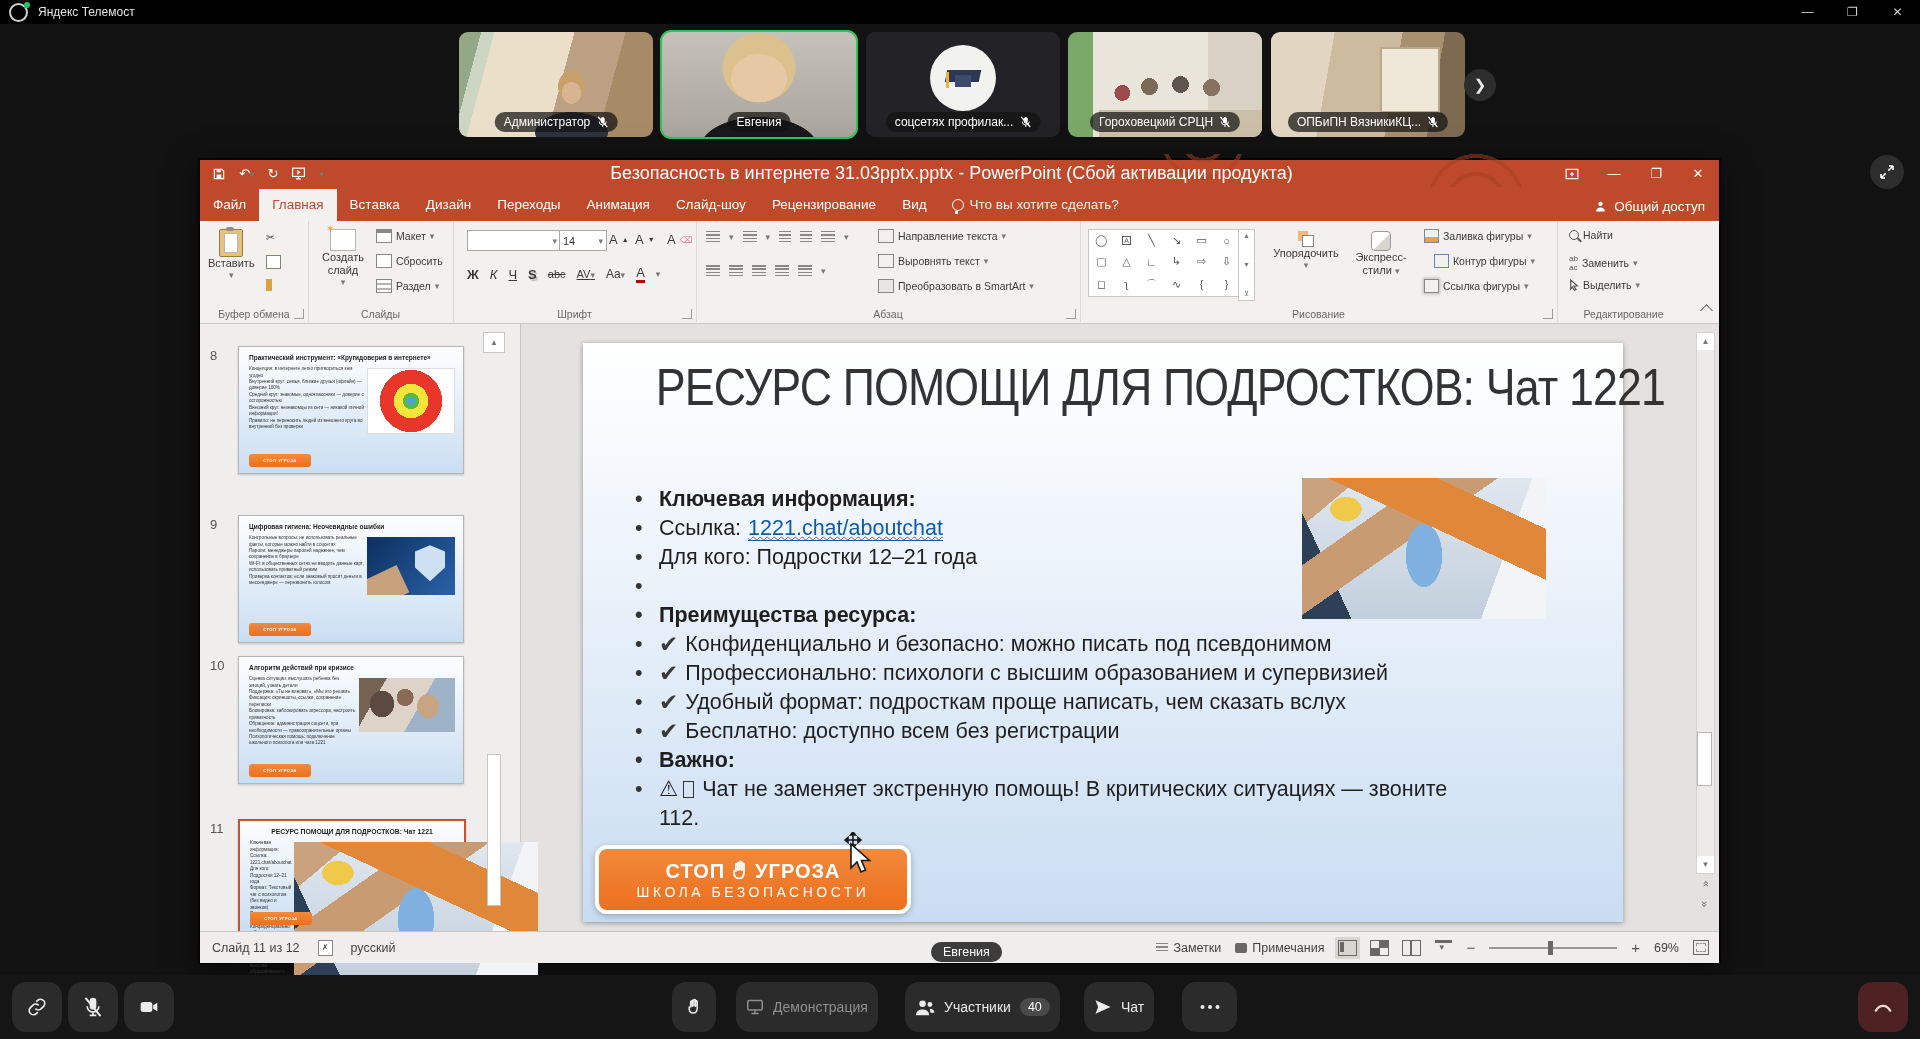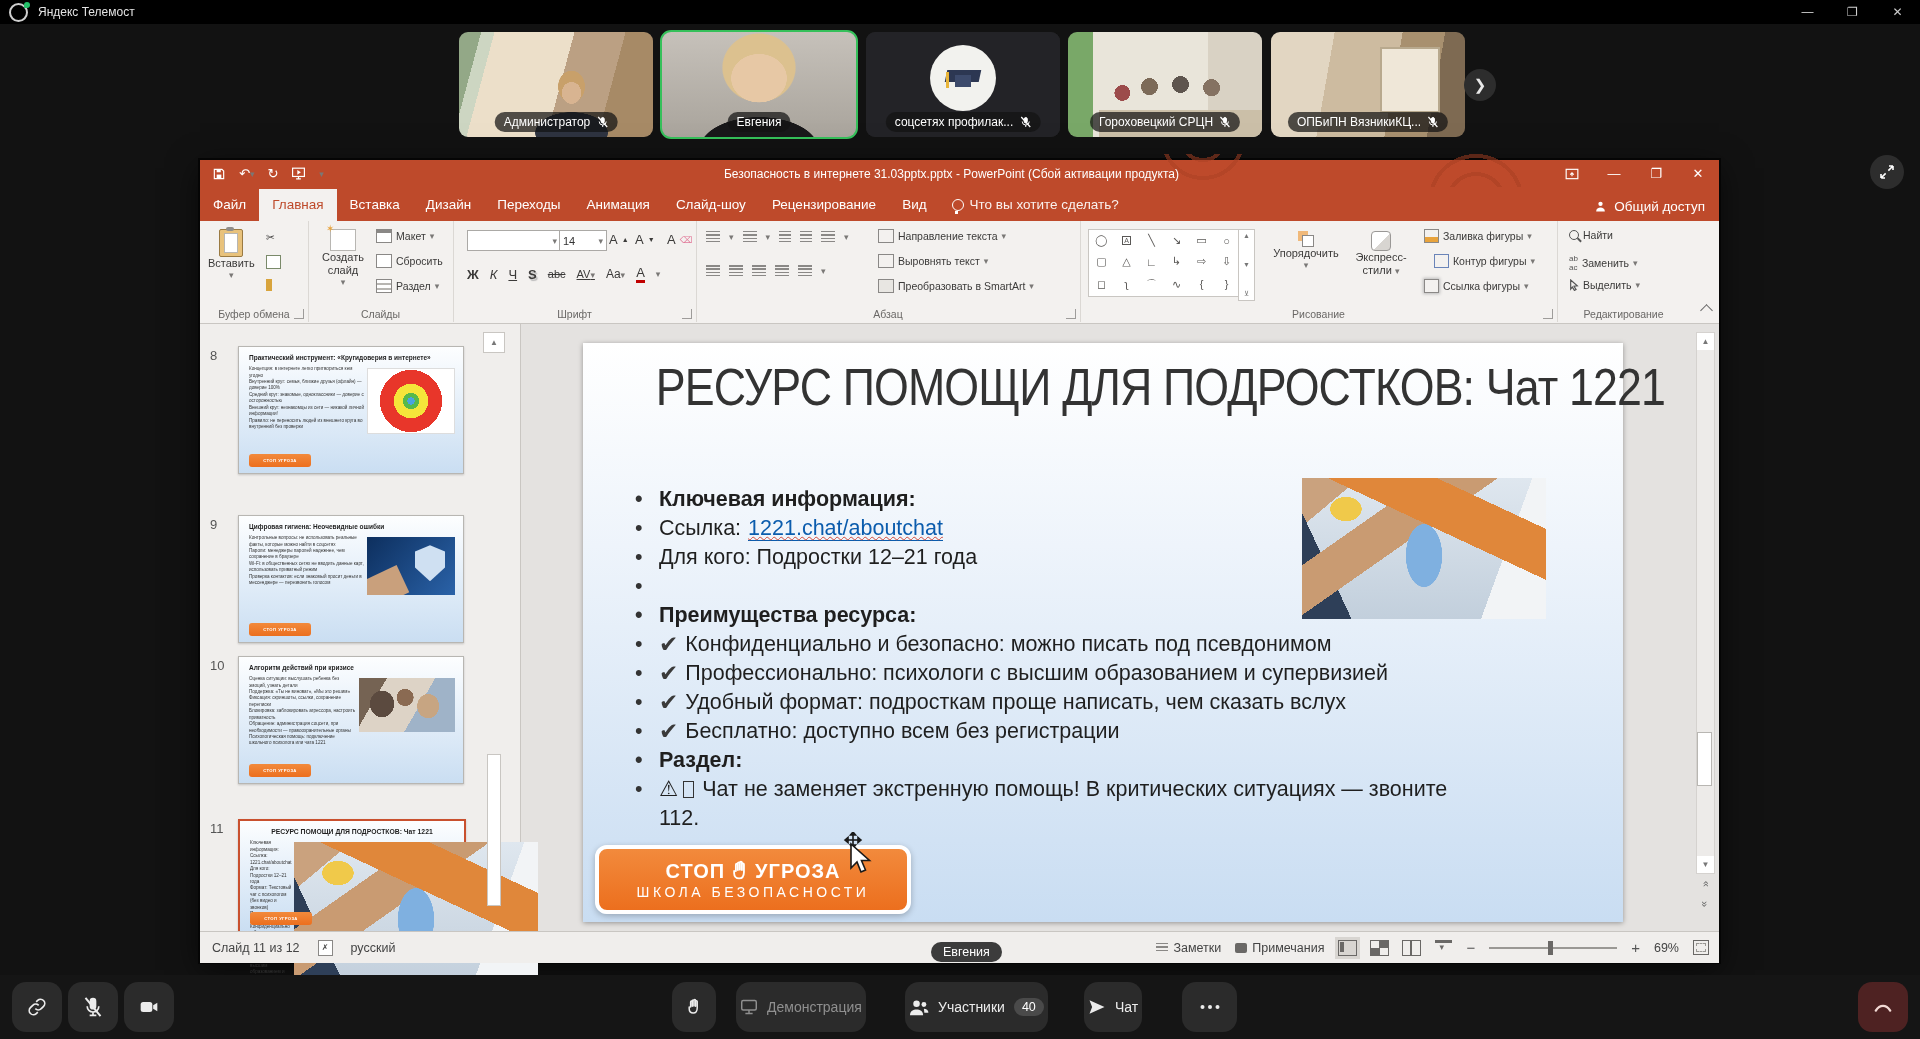--- a/index.html
+++ b/index.html
@@ -36,21 +36,21 @@
   .expand-btn{position:absolute;left:1870px;top:155px;width:34px;height:34px;border-radius:50%;background:#2d2d2d;display:flex;align-items:center;justify-content:center;}
 
   
   .ppt{position:absolute;left:200px;top:160px;width:1519px;height:802px;background:#F3F1EF;box-shadow:0 0 0 2px #050505,0 8px 30px rgba(0,0,0,.6);}
   .ppt-bar{position:absolute;left:0;top:0;width:100%;height:27px;background:#BE4A2B;display:flex;align-items:center;color:#fff;}
   .ppt-bar::after{content:"";position:absolute;right:180px;top:-6px;width:420px;height:40px;pointer-events:none;opacity:.5;
     background:radial-gradient(circle at 85% 120%,transparent 0 26px,#a83f22 26px 30px,transparent 30px 44px,#a83f22 44px 48px,transparent 48px),
                radial-gradient(circle at 20% -40%,transparent 0 20px,#ac4124 20px 24px,transparent 24px 38px,#ac4124 38px 42px,transparent 42px);}
   .qat{display:flex;align-items:center;gap:13px;margin-left:12px;font-size:13px;z-index:2;}
   .qat span{display:inline-flex;align-items:center;}
-  .ppt-title{position:absolute;left:0;right:16px;text-align:center;font-size:12px;color:#fff;z-index:1;}
+  .ppt-title{position:absolute;left:0;right:16px;text-align:center;font-size:18px;color:#fff;z-index:1;}
   .ppt-ctl{position:absolute;right:0;top:0;display:flex;z-index:3;}
   .ppt-ctl .wbtn{width:42px;height:27px;display:flex;align-items:center;justify-content:center;color:#fff;font-size:13px;}
   .tabs{position:absolute;left:0;top:27px;width:100%;height:34px;background:#BE4A2B;display:flex;align-items:flex-end;color:#fff;font-size:13.5px;}
   .tab{padding:8px 13px 9px;}
   .tab.sel{background:#F3F1EF;color:#BE4A2B;}
   .tellme{display:flex;align-items:center;gap:6px;padding:8px 12px 9px;color:rgba(255,255,255,.92);margin-top:43px;}
   .bulb{width:10px;height:10px;border:1.5px solid #fff;border-radius:50%;position:relative;}
   .bulb::after{content:"";position:absolute;left:2.5px;bottom:-4px;width:3px;height:3px;background:#fff;}
   .share{position:absolute;right:14px;bottom:7px;display:flex;align-items:center;gap:7px;font-size:13.5px;color:#fff;}
 
@@ -152,21 +152,21 @@
   .ztrack{width:128px;height:2px;background:#9a9894;position:relative;}
   .zthumb{position:absolute;left:46%;top:-6px;width:5px;height:14px;background:#6a6866;}
   .fitico{width:14px;height:13px;border:1.5px solid #6a6866;position:relative;}
   .fitico::after{content:"";position:absolute;inset:2px;border:1px dashed #9a9894;}
 
   
   .pill{position:absolute;left:931px;top:942px;background:#3C3C3C;color:#fff;font-size:12.5px;padding:3px 12px;border-radius:12px;}
 
   
   .callbar{position:absolute;left:0;top:975px;width:100%;height:64px;background:#151515;}
-  .cbtn{position:absolute;top:7px;height:50px;border-radius:14px;background:#2B2B2B;display:flex;align-items:center;justify-content:center;gap:9px;color:#ECECEC;font-size:14px;padding:0 4px;box-sizing:border-box;}
+  .cbtn{position:absolute;top:7px;height:50px;border-radius:14px;background:#2B2B2B;display:flex;align-items:center;justify-content:center;gap:9px;color:#ECECEC;font-size:14px;padding:0 10px;box-sizing:border-box;}
   .cbtn.icon-only{width:50px;padding:0;}
   .cbtn .dis{color:#8f8f8f;}
   .badge{background:#4A4A4A;color:#fff;border-radius:10px;font-size:12.5px;padding:2px 8px;}
   .endcall{background:#4E2222;}
 </style>
 </head>
 <body>
 
 <div class="stage">
 
@@ -600,21 +600,21 @@
               <span class="chk">✔</span>
               <span>Удобный формат: подросткам проще написать, чем сказать вслух</span>
             </li>
           <li>
               <span class="dot">•</span>
               <span class="chk">✔</span>
               <span>Бесплатно: доступно всем без регистрации</span>
             </li>
           <li class="b-bold">
               <span class="dot">•</span>
-              <span>Раздел:</span>
+              <span>Важно:</span>
             </li>
           <li>
               <span class="dot">•</span>
               <span><span class="warn-ic">⚠</span><span class="tofu"></span><span>Чат не заменяет экстренную помощь! В критических ситуациях — звоните 112.</span></span>
             </li>
         </ul>
         <div class="s-photo"></div>
         <div class="s-banner">
           <div class="r1">
               <span>СТОП</span>

